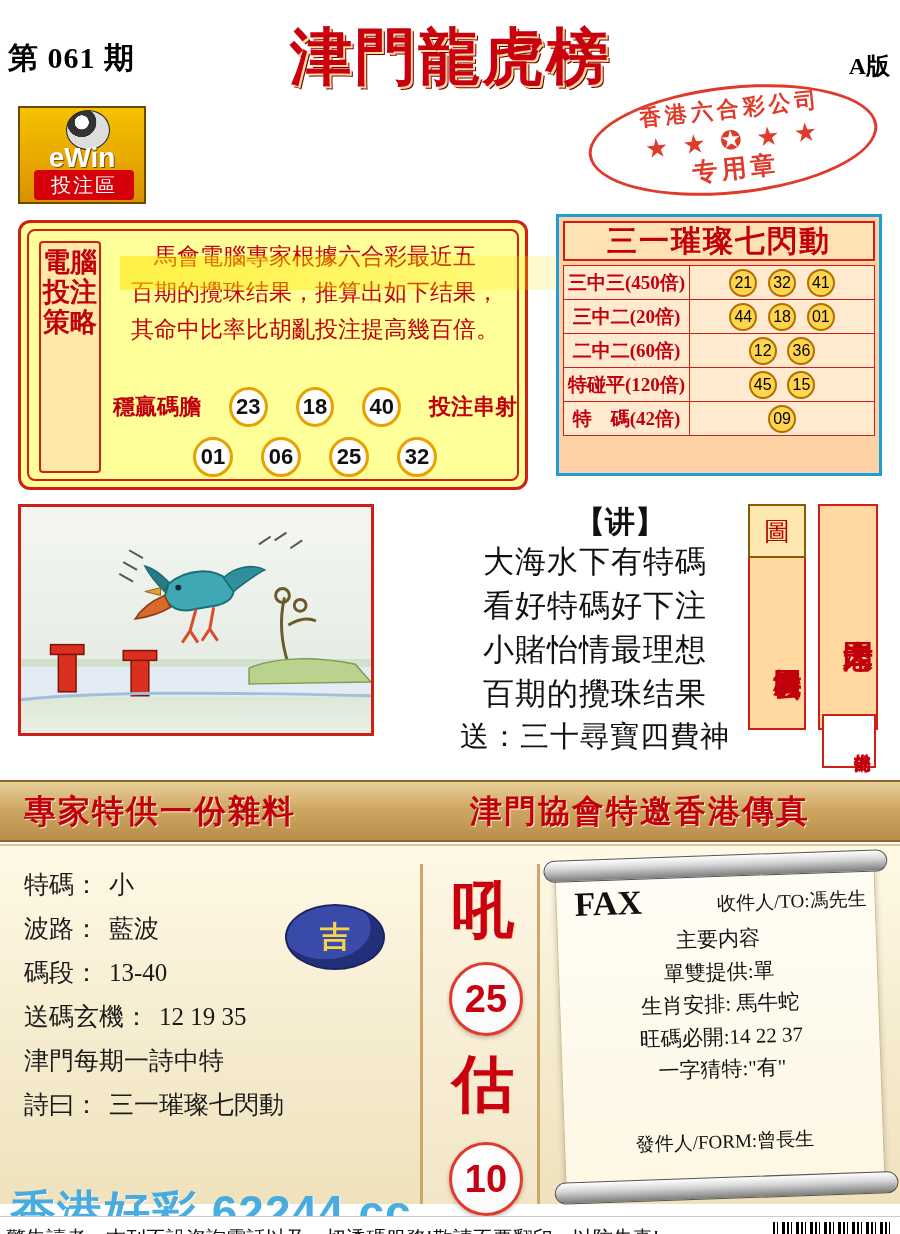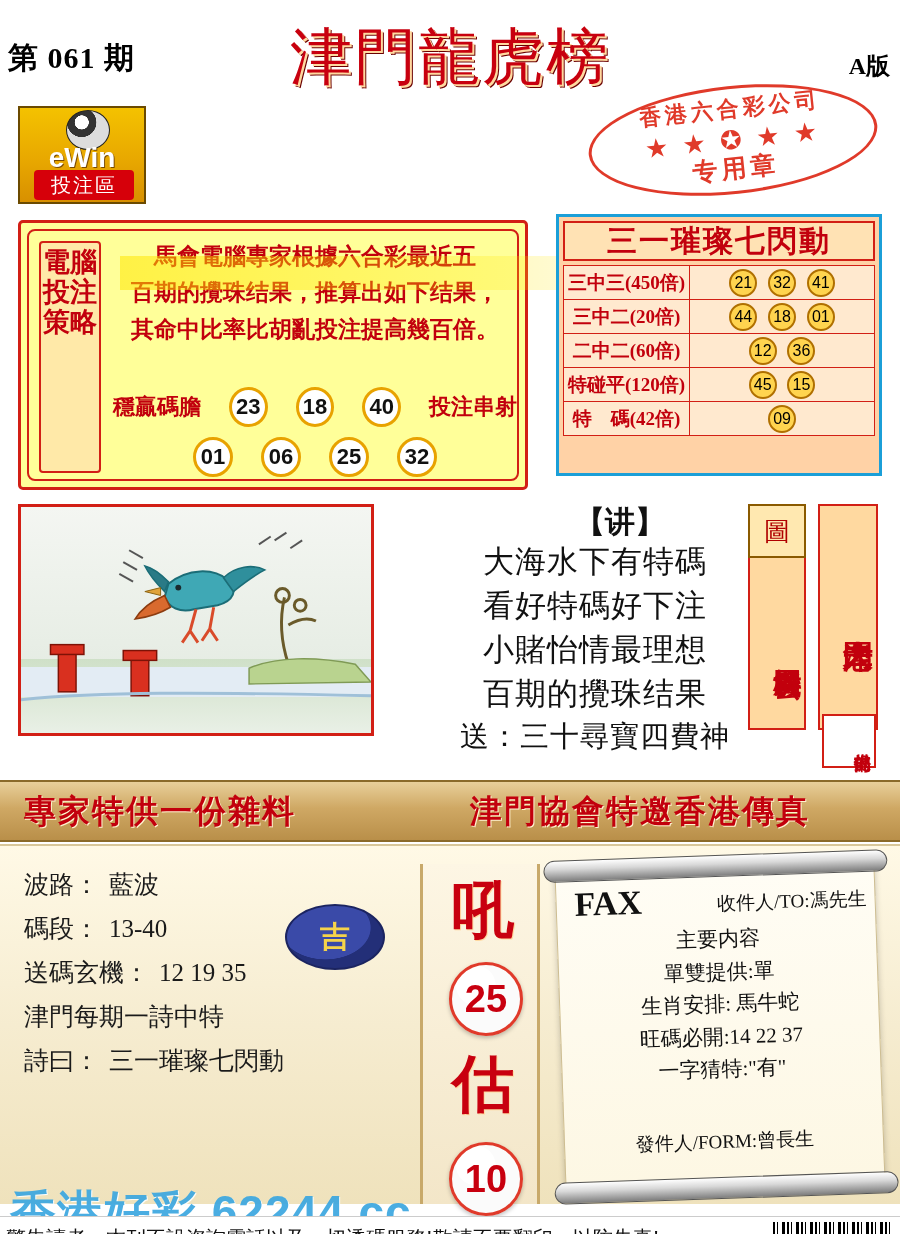--- a/index.html
+++ b/index.html
@@ -13,21 +13,21 @@
   }
   .page { position:relative; width:900px; height:1234px;margin-top:24px; }
 
   
   .issue {
     position:absolute; left:8px; top:14px;
     font-size:30px; font-weight:bold; color:#000; letter-spacing:1px;
   }
   .main-title {
     position:absolute; left:240px; top:2px; width:420px; text-align:center;
-    font-size:62px; font-weight:normal; color:#c8000f;
+    font-size:62px; font-weight:bold; color:#c8000f;
     text-shadow:2px 2px 0 #ffd9a0, 3px 3px 0 #6b0000;
     font-family:"DejaVu Serif", serif;
     letter-spacing:2px; line-height:1.0;
   }
   .edition {
     position:absolute; right:10px; top:26px;
     font-size:24px; font-weight:bold; color:#000;
   }
 
   
@@ -73,36 +73,36 @@
     background:#d6000a; color:#fff; border-radius:4px;
     font-size:20px; font-weight:normal; text-align:center; line-height:30px;
     letter-spacing:2px;
   }
 
   
   .strategy {
     position:absolute; left:18px; top:196px; width:510px; height:270px;
     background:#ffff99;
     border:3px solid #d21f15;
-    border-radius:5px;
+    border-radius:12px;
   }
   .strategy-inner {
     position:absolute; inset:6px;
     border:2px solid #d21f15; border-radius:8px;
   }
   .strategy-label {
     position:absolute; left:18px; top:18px; width:62px; height:232px;
     background:#ffe9a8; border:2px solid #d21f15; border-radius:4px;
     color:#c2000d; font-size:27px; font-weight:bold;
     text-align:center; line-height:1.12; padding-top:4px;
     letter-spacing:0px;
   }
   .strategy-lines {
     position:absolute; left:92px; top:16px; width:404px;
-    color:#c2000d; font-size:23px; font-weight:bold; text-align:center;
+    color:#c2000d; font-size:23px; font-weight:normal; text-align:center;
     line-height:1.58;
   }
   .strategy-nums {
     position:absolute; left:92px; top:160px; width:404px; height:100px;
   }
   .nrow { display:flex; align-items:center; justify-content:center; gap:28px; }
   .nrow.r1 { margin-top:4px; }
   .nrow.r2 { margin-top:10px; }
   .side-txt {
     color:#c2000d; font-size:22px; font-weight:bold; white-space:nowrap;
@@ -475,20 +475,24 @@
 
   <div class="banner">
     <div class="banner-left">專家特供一份雜料</div>
     <div class="banner-right">津門協會特邀香港傳真</div>
   </div>
 
   <div class="lower"></div>
 
   <div class="info-list">
     <div class="info-row">
+      <span class="info-k">特碼：</span>
+      <span class="info-v">小</span>
+    </div>
+    <div class="info-row">
       <span class="info-k">波路：</span>
       <span class="info-v">藍波</span>
     </div>
     <div class="info-row">
       <span class="info-k">碼段：</span>
       <span class="info-v">13-40</span>
     </div>
     <div class="info-row">
       <span class="info-k">送碼玄機：</span>
       <span class="info-v">12 19 35</span>

